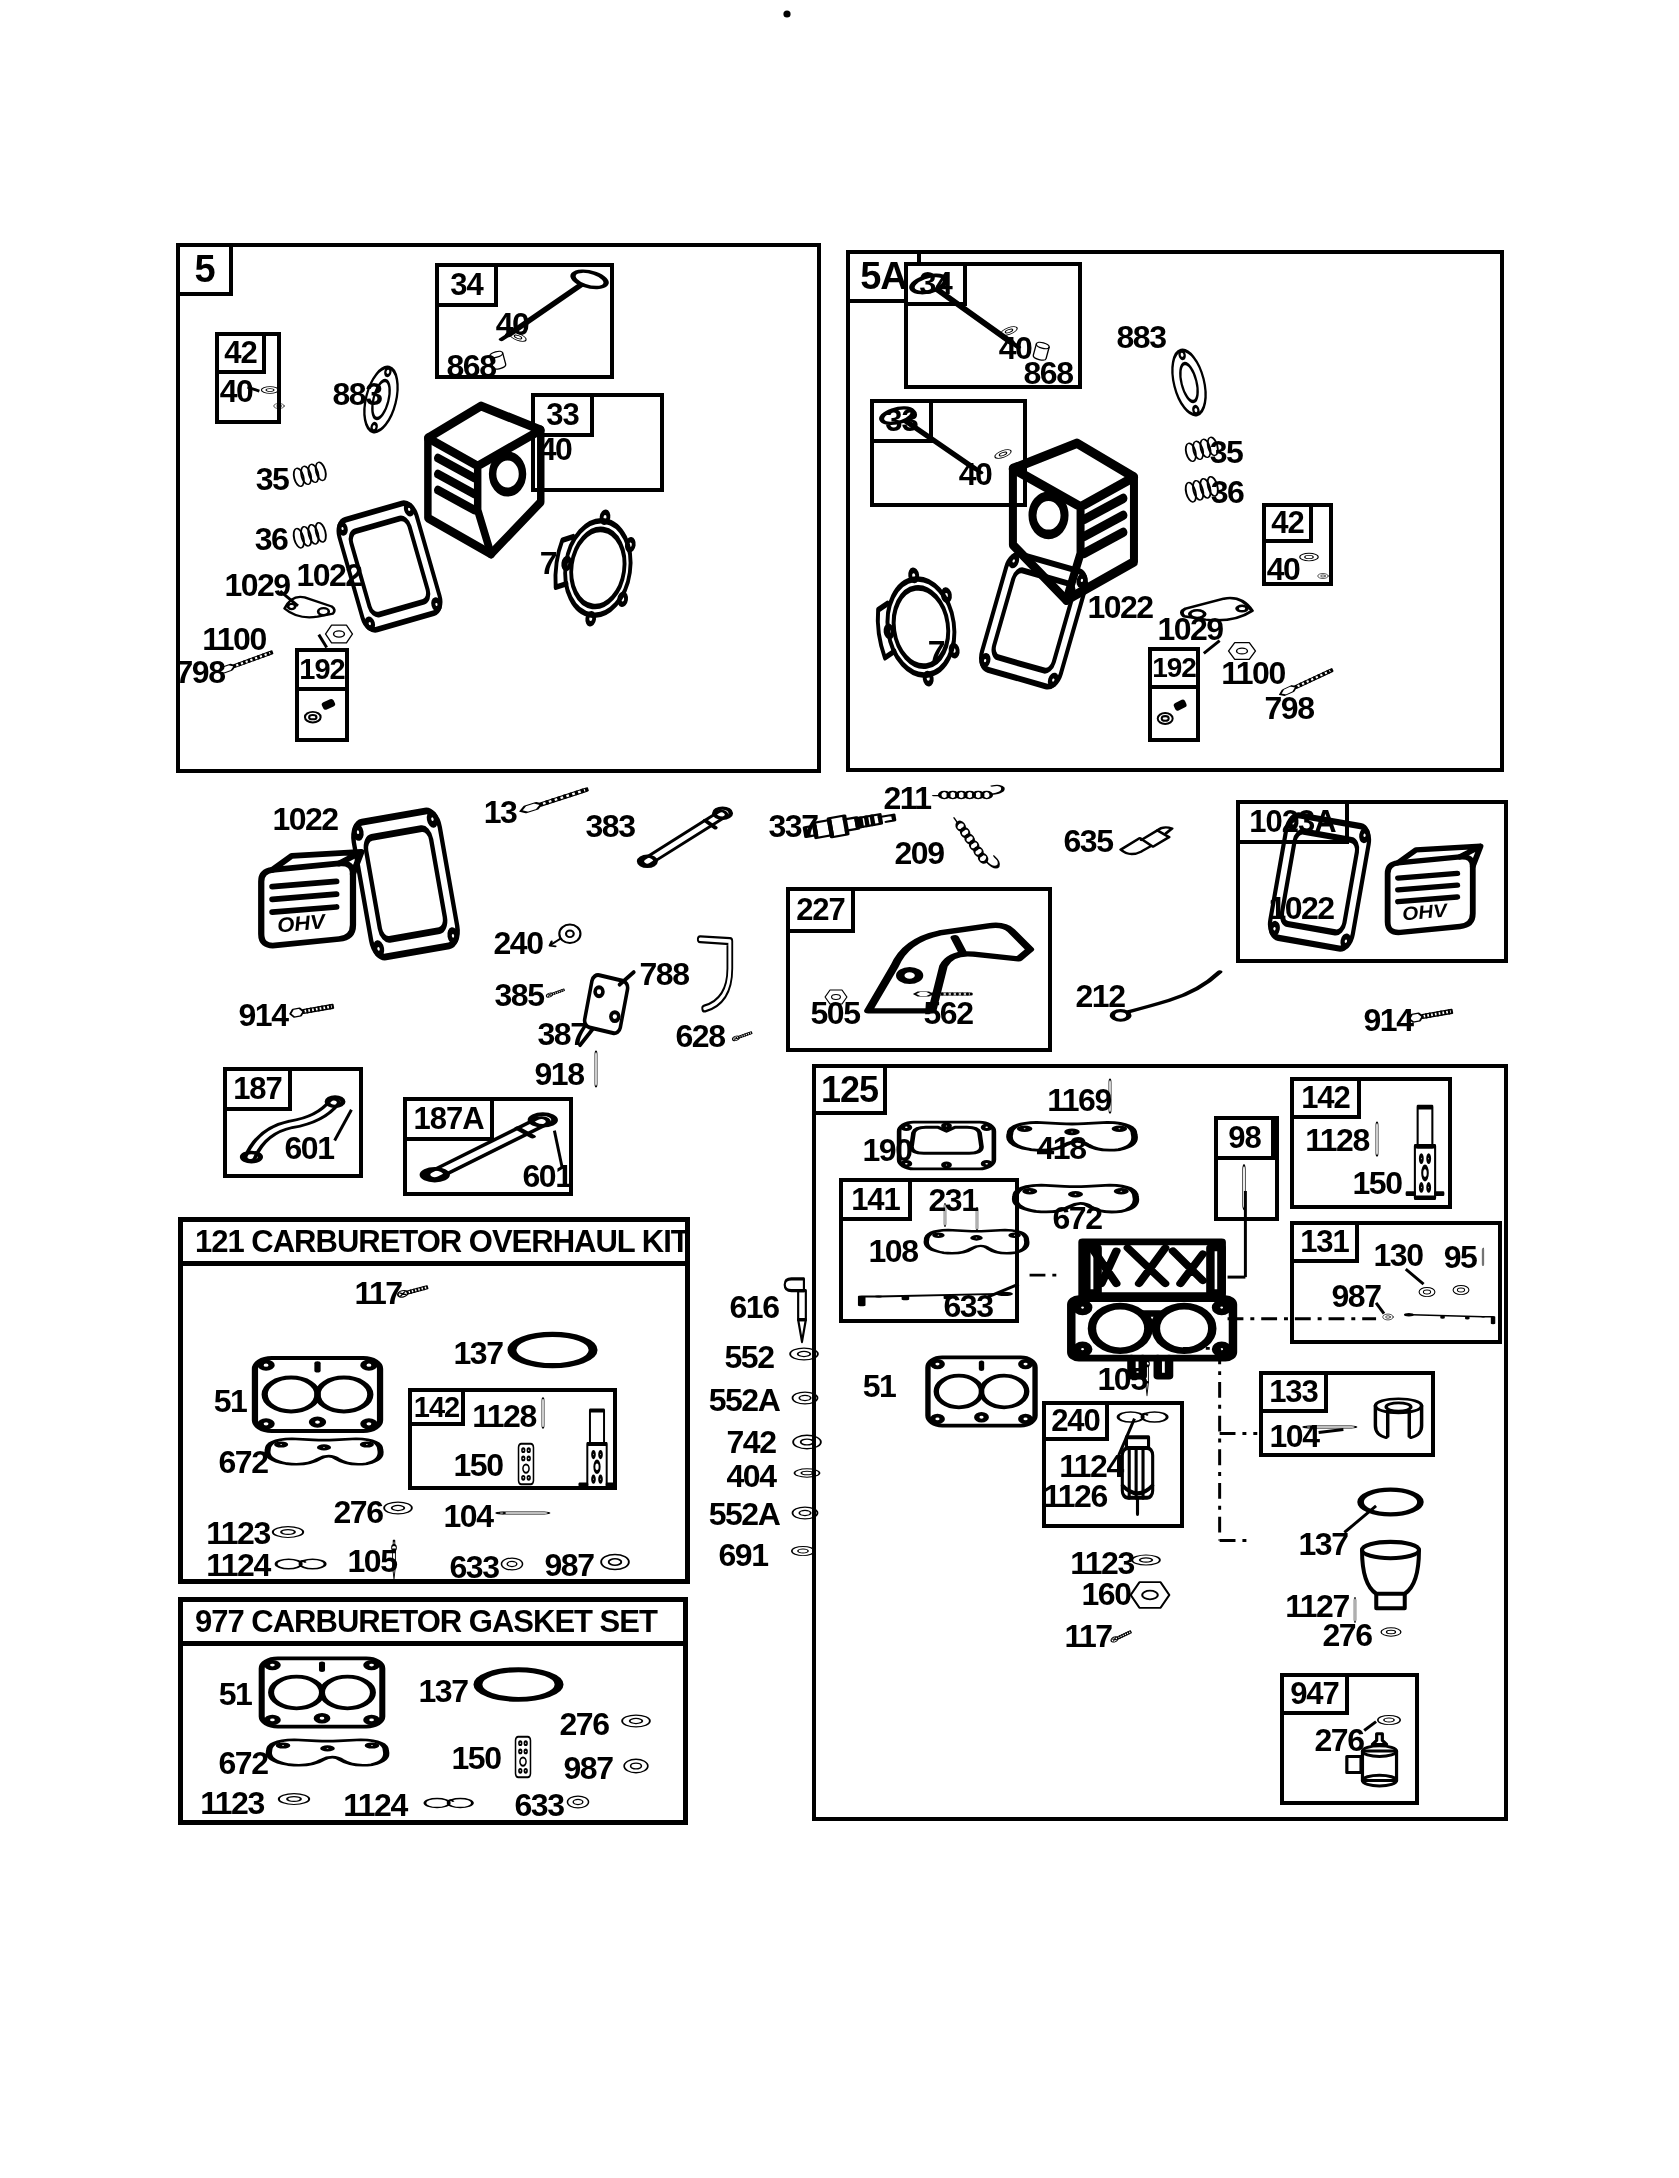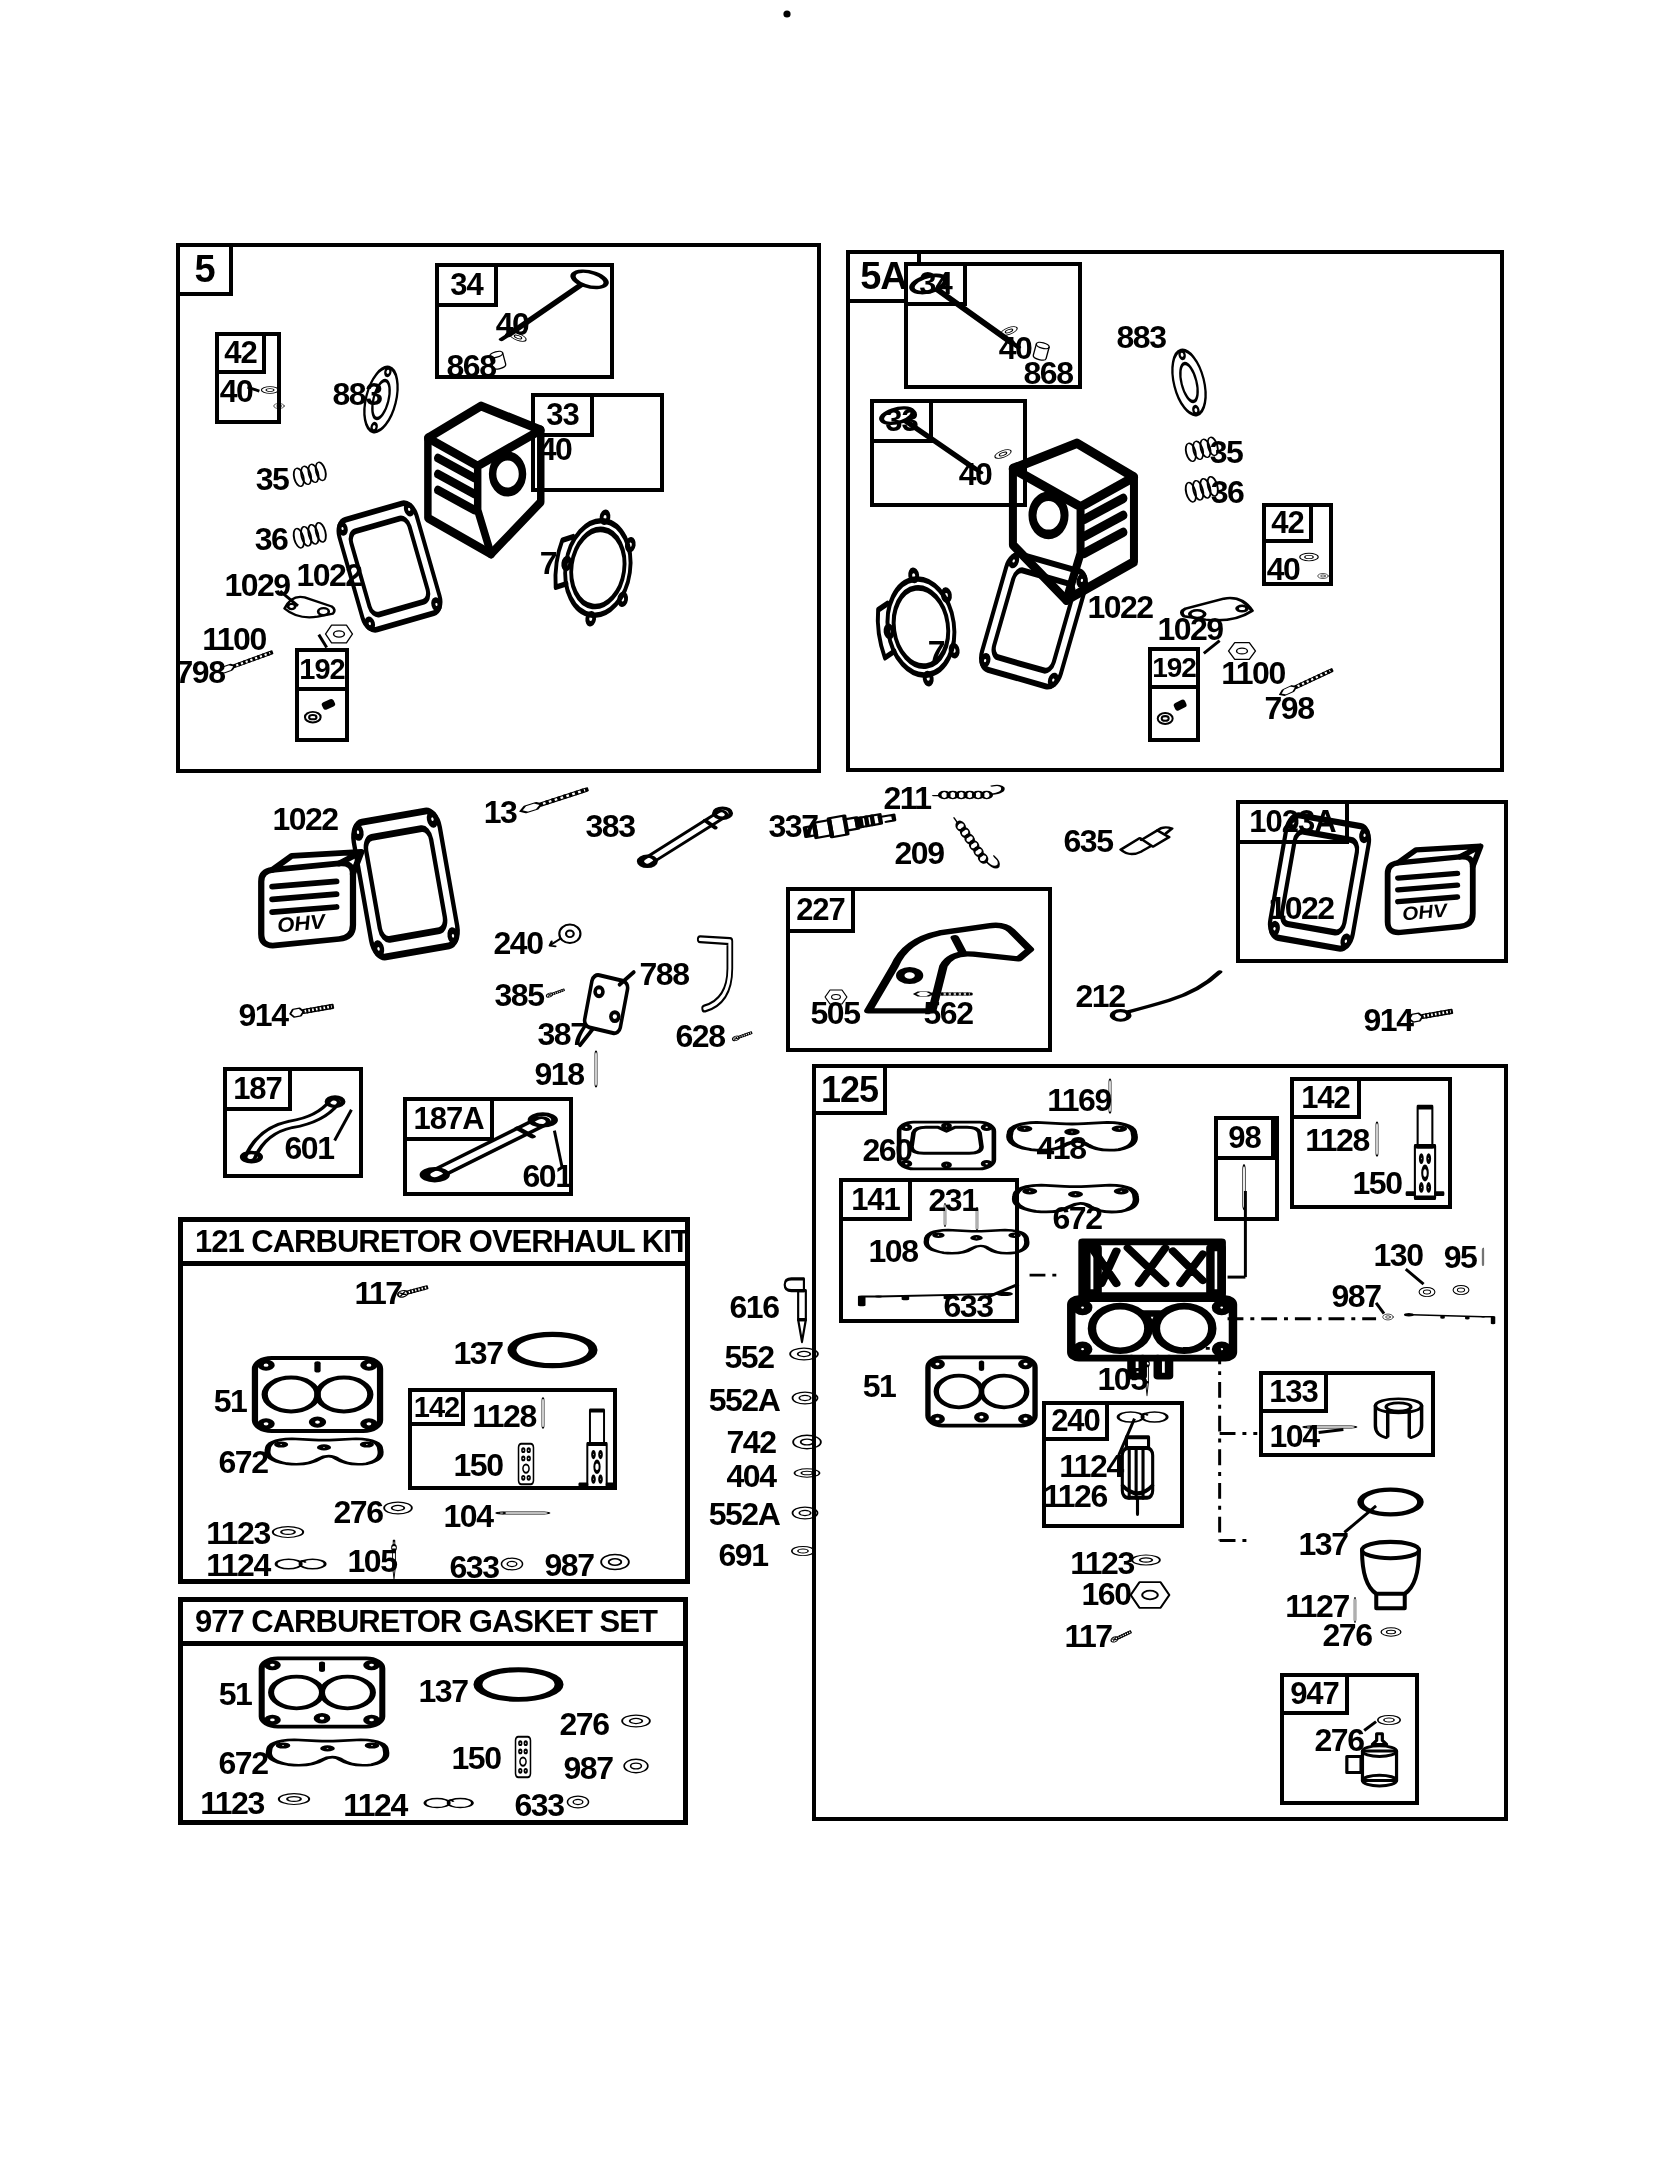--- a/index.html
+++ b/index.html
@@ -98,20 +98,23 @@
       <div class="tab" style="width: 75px; height: 51px; font-size: 36px;">125</div>
     </div>
     <div class="frame" style="left: 839px; top: 1178px; width: 180px; height: 145px;">
       <div class="tab" style="width: 73px; height: 43px; font-size: 31px;">141</div>
     </div>
     <div class="frame" style="left: 1214px; top: 1116px; width: 65px; height: 105px;">
       <div class="tab" style="width: 61px; height: 44px; font-size: 31px;">98</div>
     </div>
     <div class="frame" style="left: 1290px; top: 1077px; width: 162px; height: 132px;">
       <div class="tab" style="width: 71px; height: 42px; font-size: 31px;">142</div>
+    </div>
+    <div class="frame" style="left: 1290px; top: 1221px; width: 212px; height: 123px;">
+      <div class="tab" style="width: 69px; height: 42px; font-size: 31px;">131</div>
     </div>
     <div class="frame" style="left: 1259px; top: 1371px; width: 176px; height: 86px;">
       <div class="tab" style="width: 69px; height: 42px; font-size: 31px;">133</div>
     </div>
     <div class="frame" style="left: 1280px; top: 1673px; width: 139px; height: 132px;">
       <div class="tab" style="width: 69px; height: 42px; font-size: 31px;">947</div>
     </div>
     <div class="frame" style="left: 1042px; top: 1401px; width: 142px; height: 127px;">
       <div class="tab" style="width: 67px; height: 40px; font-size: 31px;">240</div>
     </div>
@@ -164,21 +167,21 @@
     <div class="plabel" style="left: 309px; top: 1148px;">601</div>
     <div class="plabel" style="left: 547px; top: 1176px;">601</div>
     <div class="plabel" style="left: 754px; top: 1307px;">616</div>
     <div class="plabel" style="left: 749px; top: 1357px;">552</div>
     <div class="plabel" style="left: 744px; top: 1400px;">552A</div>
     <div class="plabel" style="left: 751px; top: 1442px;">742</div>
     <div class="plabel" style="left: 751px; top: 1476px;">404</div>
     <div class="plabel" style="left: 744px; top: 1514px;">552A</div>
     <div class="plabel" style="left: 743px; top: 1555px;">691</div>
     <div class="plabel" style="left: 1079px; top: 1100px;">1169</div>
-    <div class="plabel" style="left: 887px; top: 1150px;">260</div>
+    <div class="plabel" style="left: 887px; top: 1150px;">190</div>
     <div class="plabel" style="left: 1061px; top: 1148px;">418</div>
     <div class="plabel" style="left: 1077px; top: 1218px;">672</div>
     <div class="plabel" style="left: 953px; top: 1200px;">231</div>
     <div class="plabel" style="left: 893px; top: 1251px;">108</div>
     <div class="plabel" style="left: 968px; top: 1306px;">633</div>
     <div class="plabel" style="left: 879px; top: 1386px;">51</div>
     <div class="plabel" style="left: 1122px; top: 1379px;">105</div>
     <div class="plabel" style="left: 1337px; top: 1140px;">1128</div>
     <div class="plabel" style="left: 1377px; top: 1183px;">150</div>
     <div class="plabel" style="left: 1398px; top: 1255px;">130</div>

